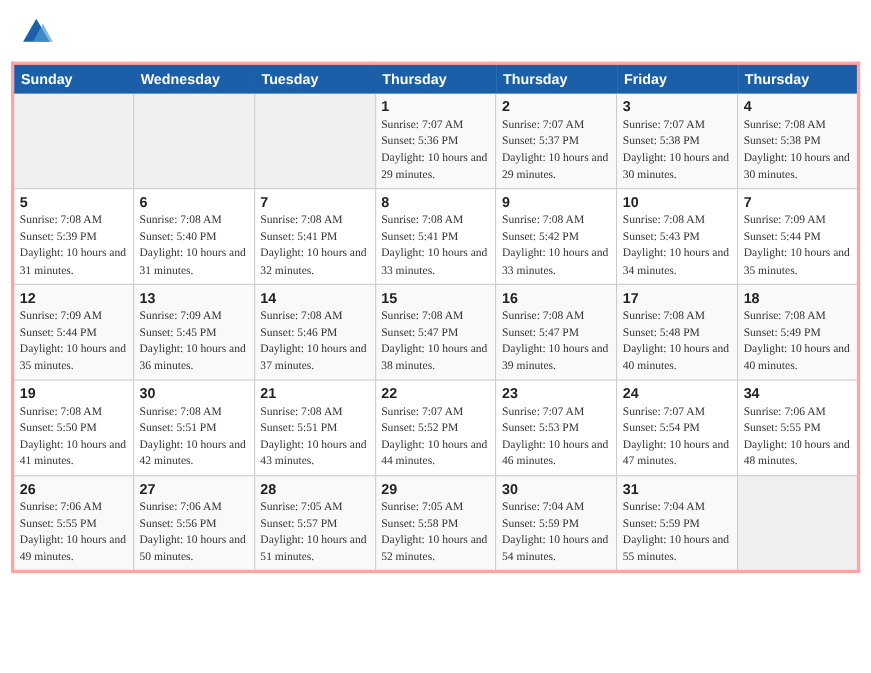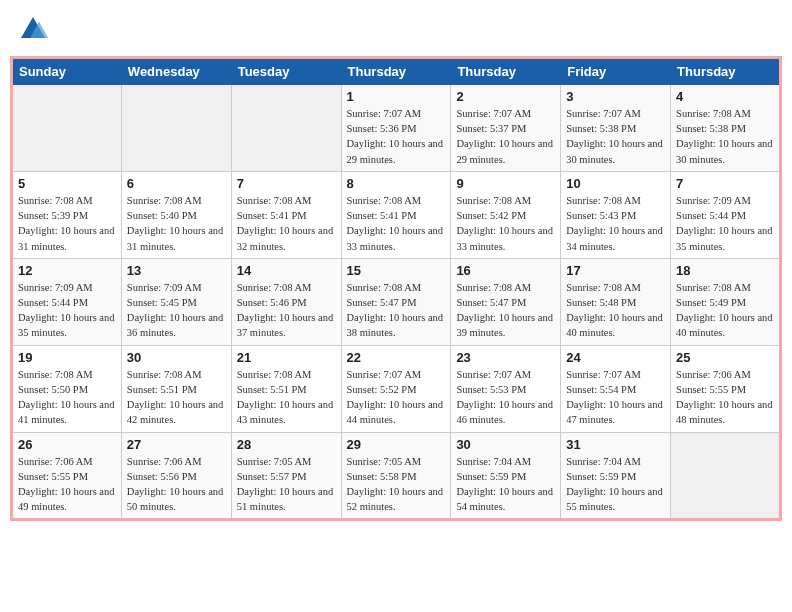--- a/index.html
+++ b/index.html
@@ -273,21 +273,21 @@
           Sunrise: 7:07 AM<br>Sunset: 5:53 PM<br>Daylight: 10 hours and 46 minutes.
         </div>
         </td>
         <td>
           <span class="day-num">24</span>
         <div class="day-info">
           Sunrise: 7:07 AM<br>Sunset: 5:54 PM<br>Daylight: 10 hours and 47 minutes.
         </div>
         </td>
         <td>
-          <span class="day-num">25</span>
+          <span class="day-num">34</span>
         <div class="day-info">
           Sunrise: 7:06 AM<br>Sunset: 5:55 PM<br>Daylight: 10 hours and 48 minutes.
         </div>
         </td>
       </tr>
       <tr>
         <td>
           <span class="day-num">26</span>
         <div class="day-info">
           Sunrise: 7:06 AM<br>Sunset: 5:55 PM<br>Daylight: 10 hours and 49 minutes.

